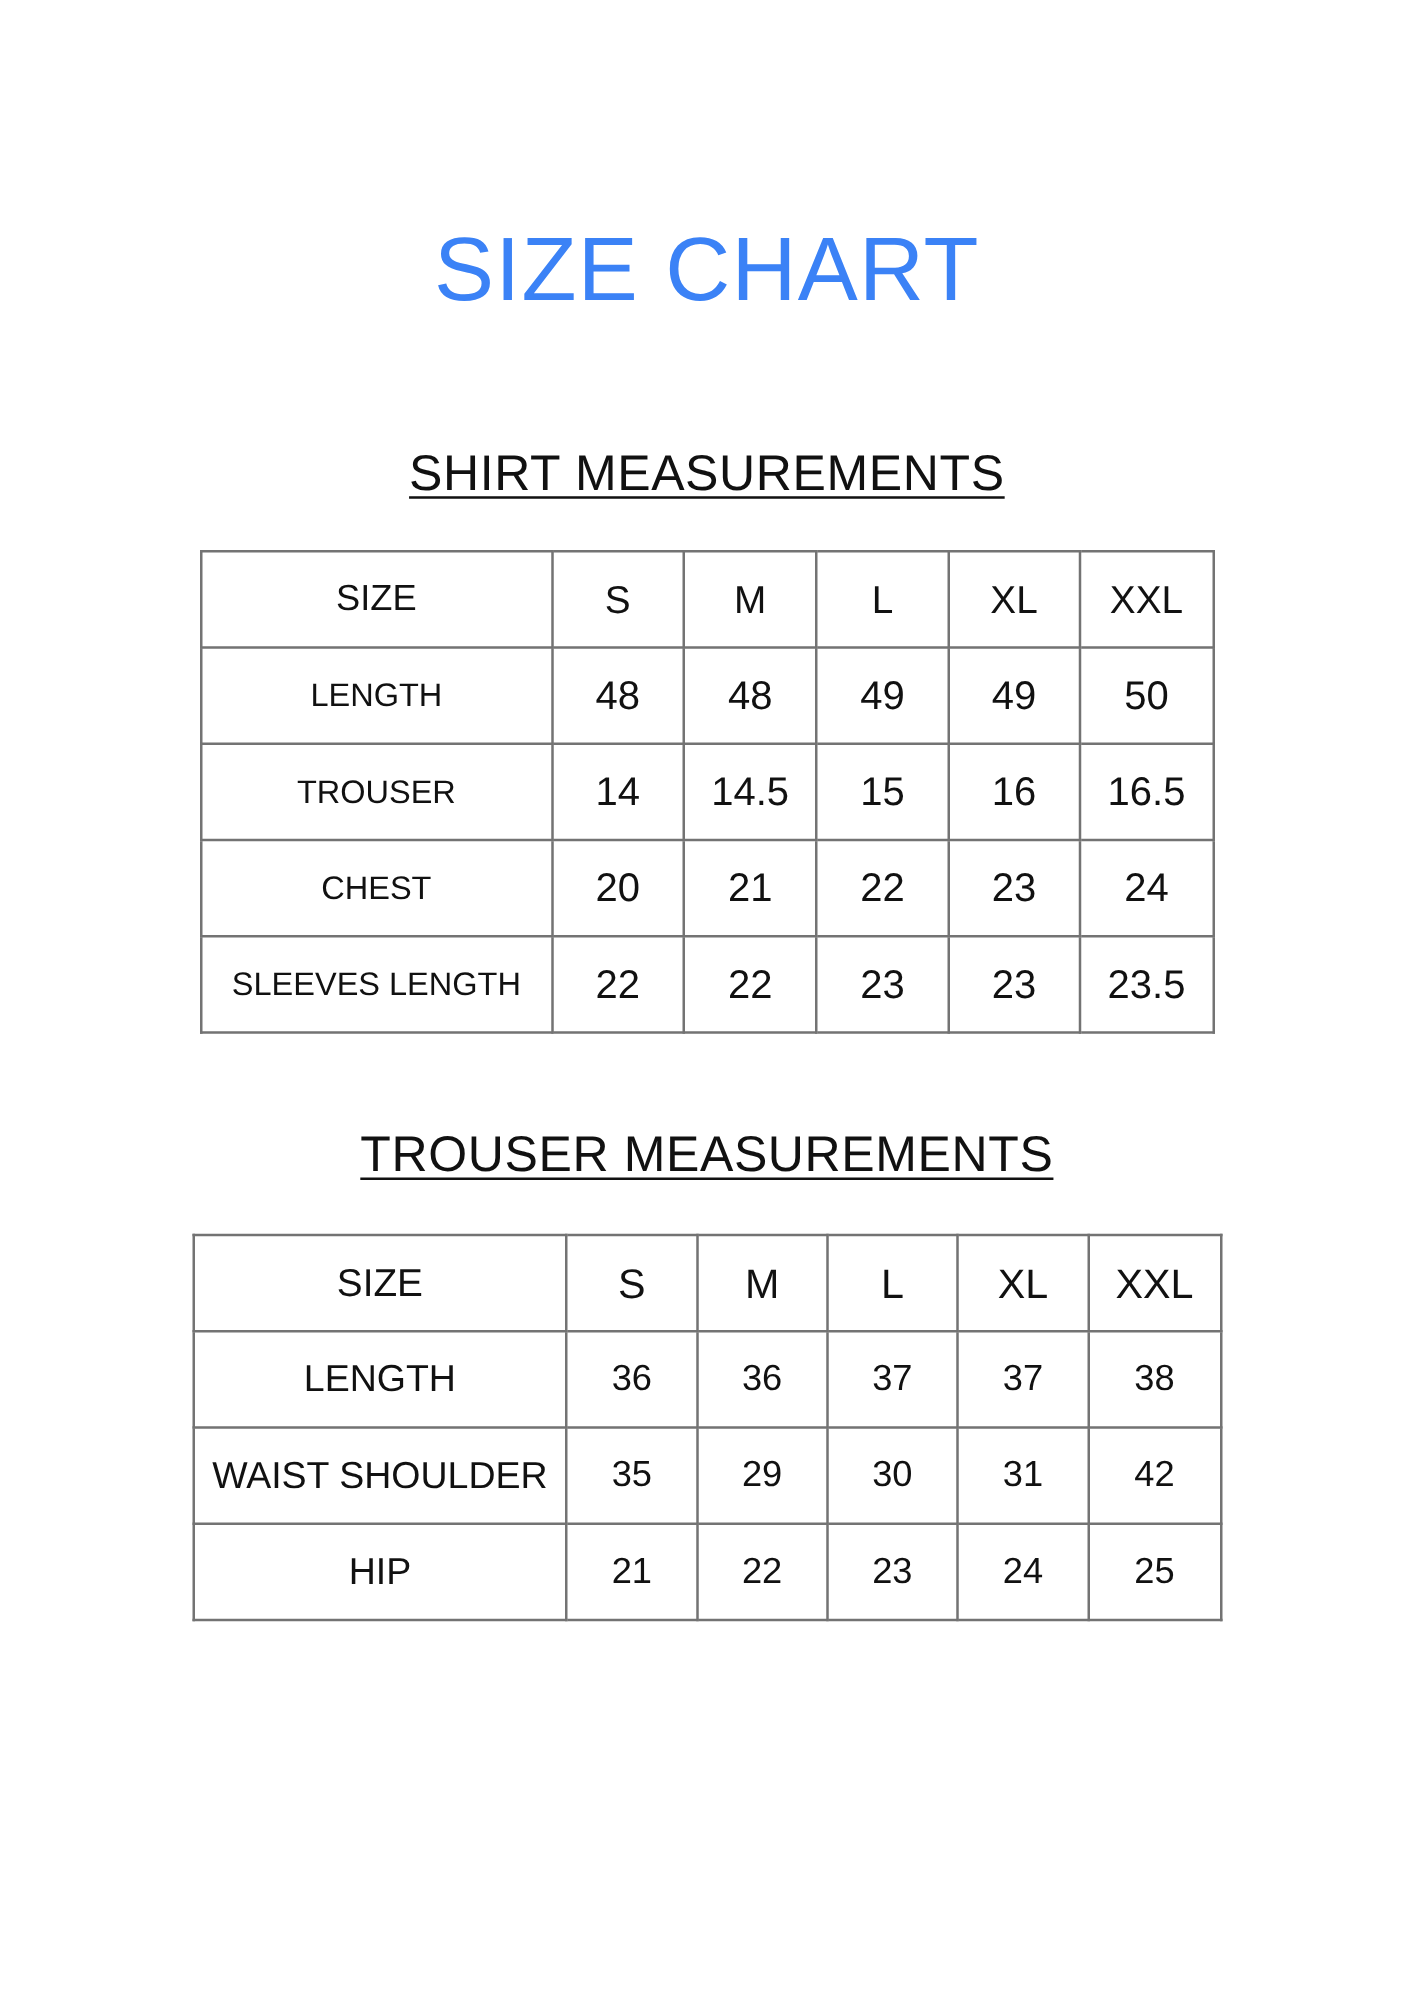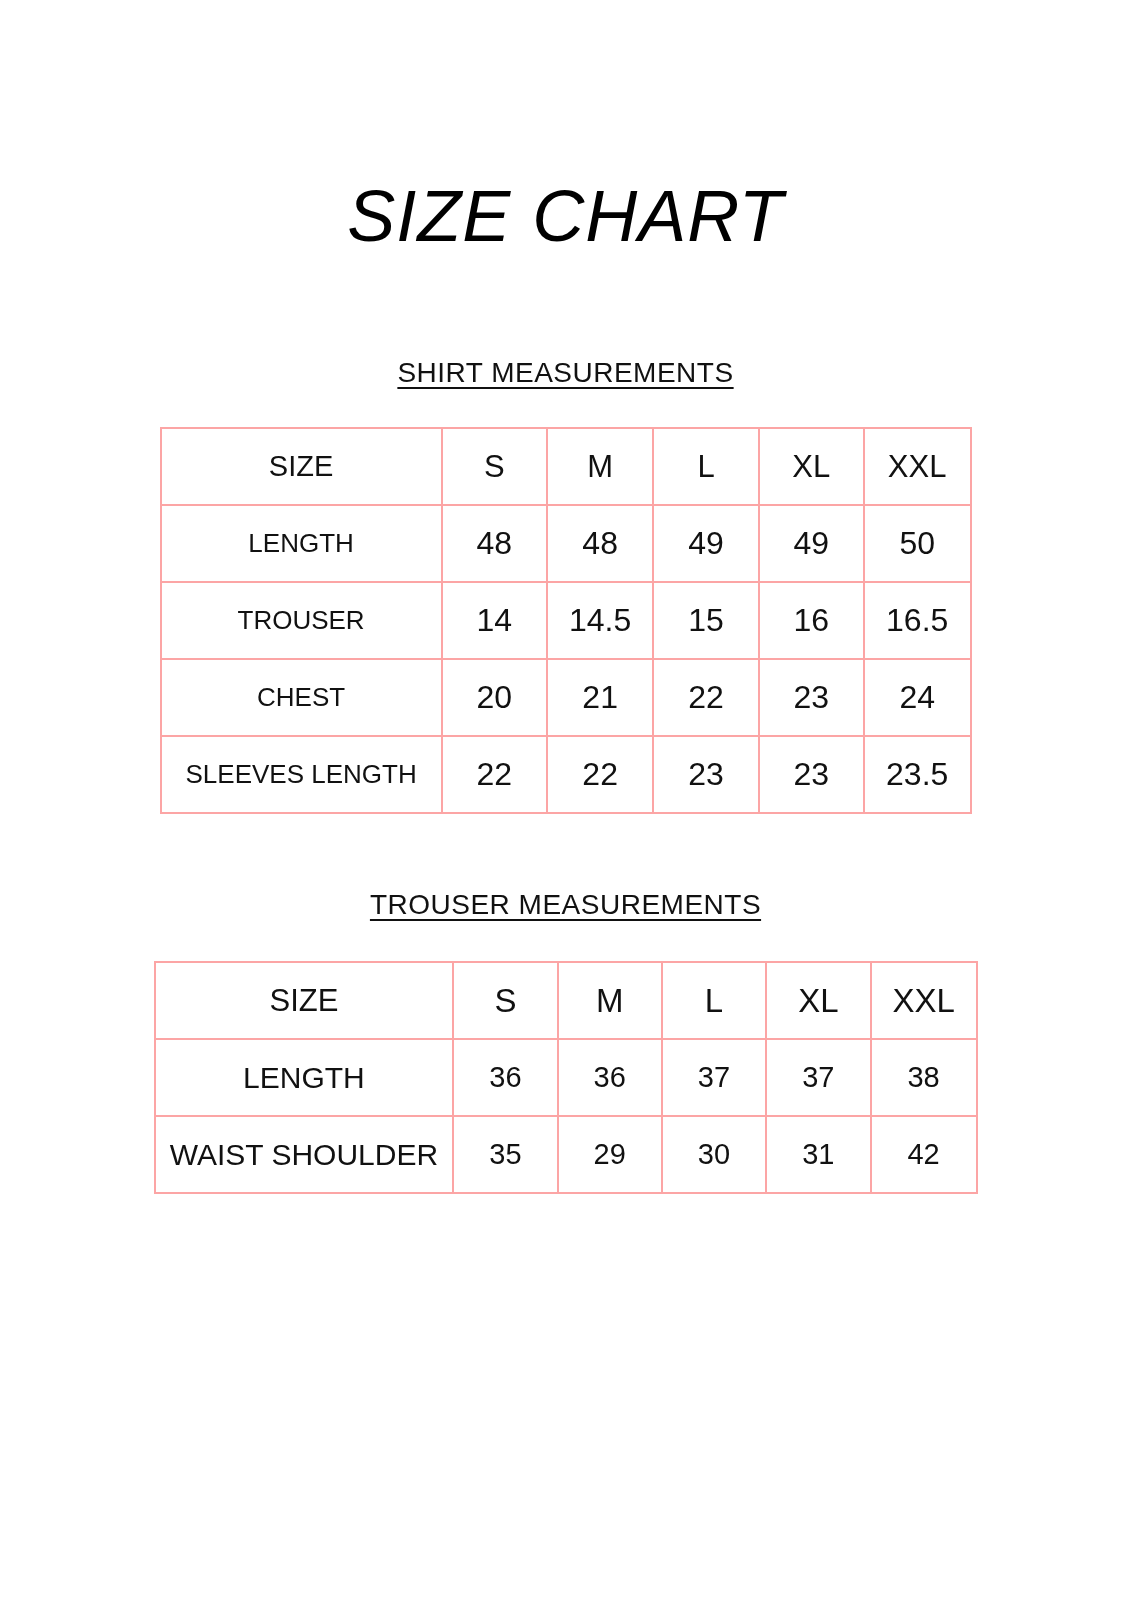--- a/index.html
+++ b/index.html
@@ -23,29 +23,28 @@
     position: relative;
   }
   .main-title {
     text-align: center;
     font-size: 72px;
     font-weight: 400;
     letter-spacing: 1px;
     margin: 0;
     padding-top: 180px;
     line-height: 1;
-    color: #000000;
-    font-style: italic;
+    color: #3b82f6;
   }
   .section {
     margin-top: 0;
   }
   .section-title {
     text-align: center;
-    font-size: 28px;
+    font-size: 40px;
     font-weight: 400;
     letter-spacing: 0.5px;
     color: #111111;
     text-decoration: underline;
     text-underline-offset: 5px;
     text-decoration-thickness: 2px;
   }
   .shirt-section .section-title {
     margin-top: 105px;
     margin-bottom: 0;
@@ -53,21 +52,21 @@
   .trouser-section .section-title {
     margin-top: 75px;
     margin-bottom: 0;
   }
   table.size-table {
     border-collapse: collapse;
     margin: 0 auto;
     background: #ffffff;
   }
   table.size-table td {
-    border: 2px solid #fca5a5;
+    border: 2px solid #737373;
     text-align: center;
     vertical-align: middle;
     font-weight: 400;
     color: #111111;
   }
   
   .shirt-section table.size-table {
     margin-top: 38px;
     width: 812px;
   }
@@ -185,17 +184,25 @@
           <td class="val">38</td>
         </tr>
         <tr>
           <td class="label">WAIST SHOULDER</td>
           <td class="val">35</td>
           <td class="val">29</td>
           <td class="val">30</td>
           <td class="val">31</td>
           <td class="val">42</td>
         </tr>
+        <tr>
+          <td class="label">HIP</td>
+          <td class="val">21</td>
+          <td class="val">22</td>
+          <td class="val">23</td>
+          <td class="val">24</td>
+          <td class="val">25</td>
+        </tr>
       </tbody>
     </table>
   </section>
 
 </div>
 
 </body></html>

